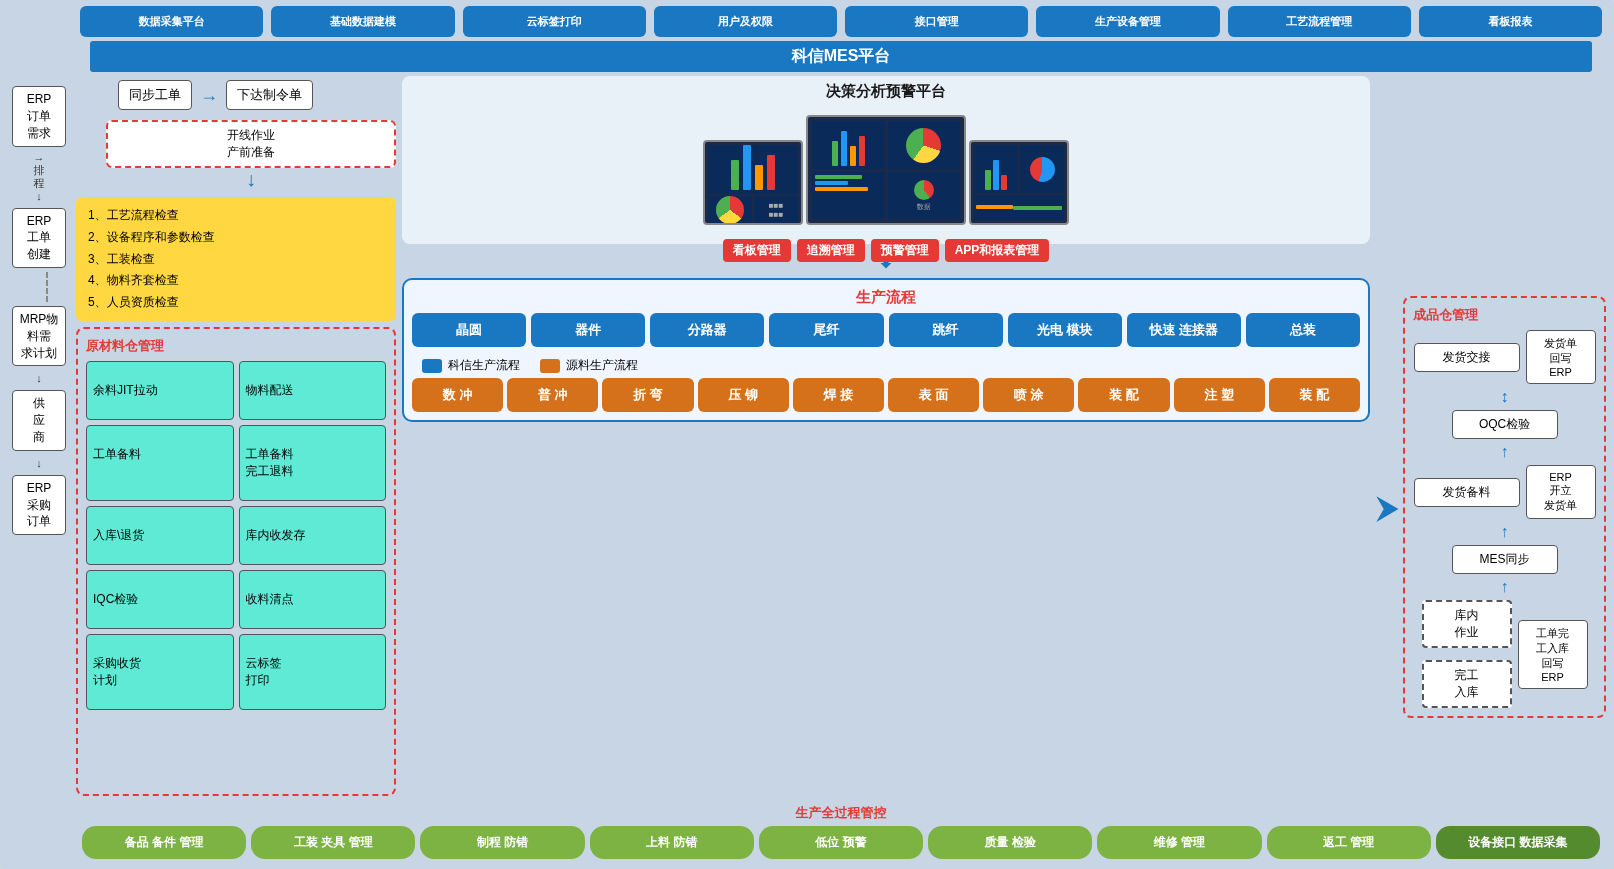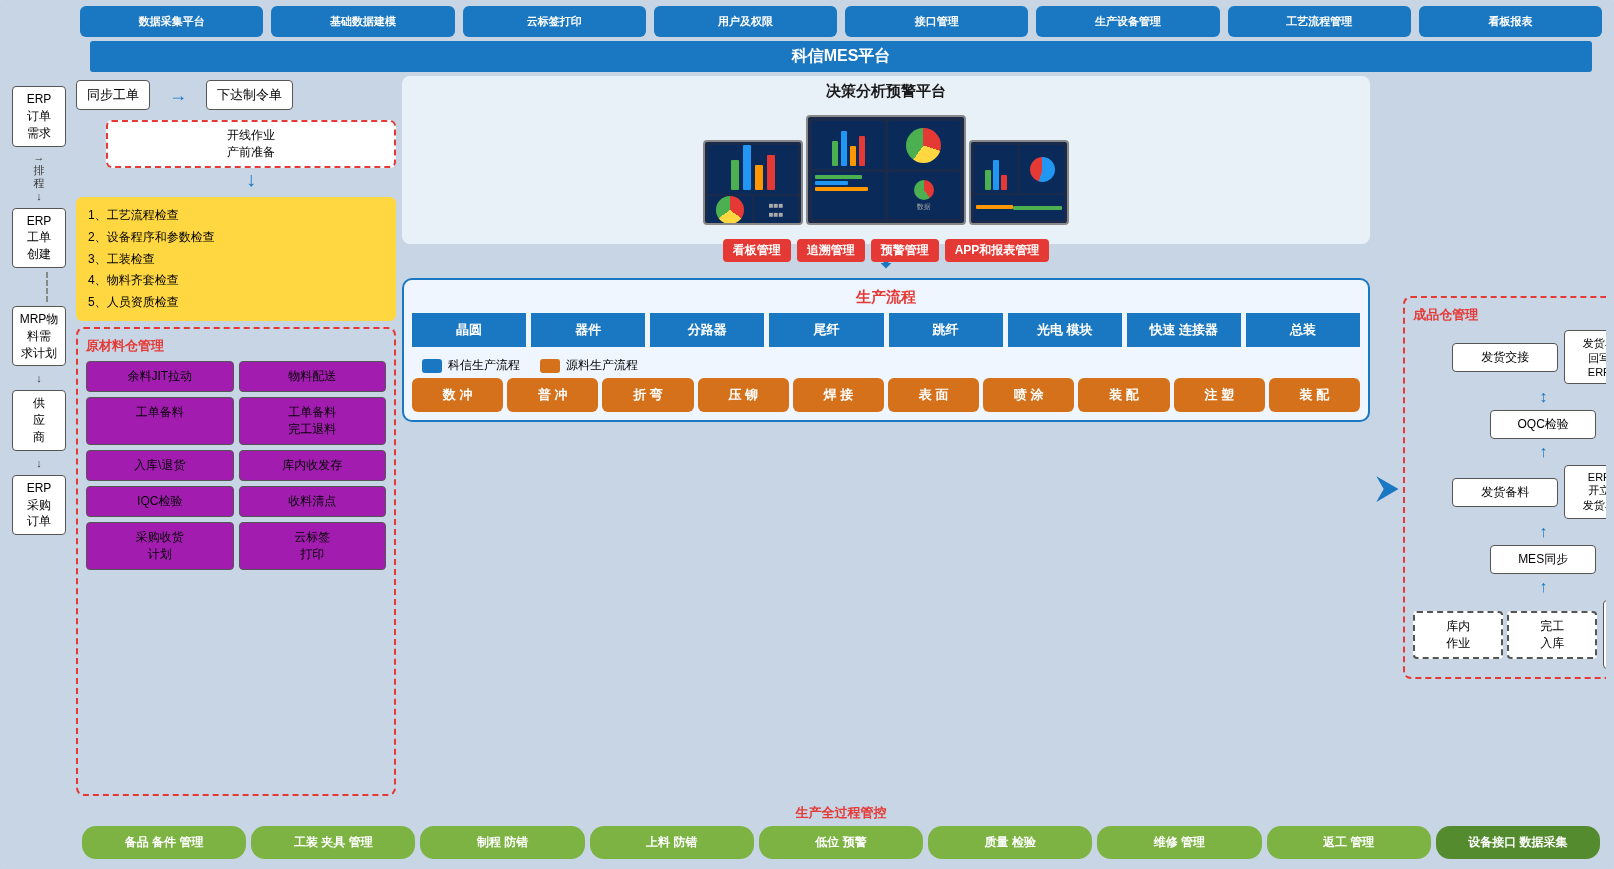--- a/index.html
+++ b/index.html
@@ -96,23 +96,23 @@
     }
     .section-title-red {
       color: #e53935;
       font-size: 13px;
       font-weight: bold;
       margin-bottom: 6px;
     }
     .small-box {
       border: 1.5px solid #555;
       border-radius: 4px;
-      padding: 6px 6px;
-      background: #a21caf;
-      text-align: center;
+      padding: 20px 6px;
+      background: #5eead4;
+      text-align: left;
       font-size: 12px;
     }
 
     
     .middle-center {
       flex: 1;
       display: flex;
       flex-direction: column;
       gap: 6px;
     }
@@ -212,21 +212,21 @@
     
     .blue-process-row {
       display: flex;
       gap: 5px;
       justify-content: center;
       margin-bottom: 6px;
     }
     .blue-proc-btn {
       background: #1a78c2;
       color: white;
-      border-radius: 0;
+      border-radius: 6px;
       padding: 8px 6px;
       text-align: center;
       font-size: 13px;
       font-weight: bold;
       min-width: 55px;
       flex: 1;
     }
     .blue-proc-btn-wide {
       min-width: 70px;
     }
@@ -451,21 +451,21 @@
       <div style="text-align:center; font-size:11px; color:#333; padding:2px 0;">↓</div>
       <div class="erp-box">ERP<br>采购<br>订单</div>
     </div>
 
     <div class="main-content">
 
       <div class="content-rows">
 
         <div class="middle-left">
 
-          <div style="display:flex; flex-direction:row; gap:19px; align-items:center; margin-top:4px;">
+          <div style="display:flex; flex-direction:row; gap:8px; align-items:center; margin-top:4px;margin-left:42px;">
             <div class="solid-box">同步工单</div>
             <div class="arrow-right">→</div>
             <div class="solid-box">下达制令单</div>
           </div>
 
           <div style="margin-left:30px;">
             <div class="open-line-box">开线作业<br>产前准备</div>
             <div style="color:#1a78c2; font-size:20px; text-align:center;">↓</div>
           </div>
 
@@ -643,21 +643,21 @@
                 <div class="right-row">
                   <div class="right-solid-box">发货备料</div>
                   <div class="erp-box-right">ERP<br>开立<br>发货单</div>
                 </div>
                 <div style="color:#1a78c2;font-size:16px;text-align:center;">↑</div>
 
                 <div class="right-solid-box">MES同步</div>
                 <div style="color:#1a78c2;font-size:16px;text-align:center;">↑</div>
 
                 <div class="right-row">
-                  <div style="display:flex;flex-direction:row;align-items:center;gap:4px;">
+                  <div style="display:flex;flex-direction:column;align-items:center;gap:12px;">
                     <div class="right-dashed-box">库内<br>作业</div>
                     <div class="right-dashed-box">完工<br>入库</div>
                   </div>
                   <div class="erp-box-right">工单完<br>工入库<br>回写<br>ERP</div>
                 </div>
               </div>
             </div>
           </div>
         </div>
       </div>

